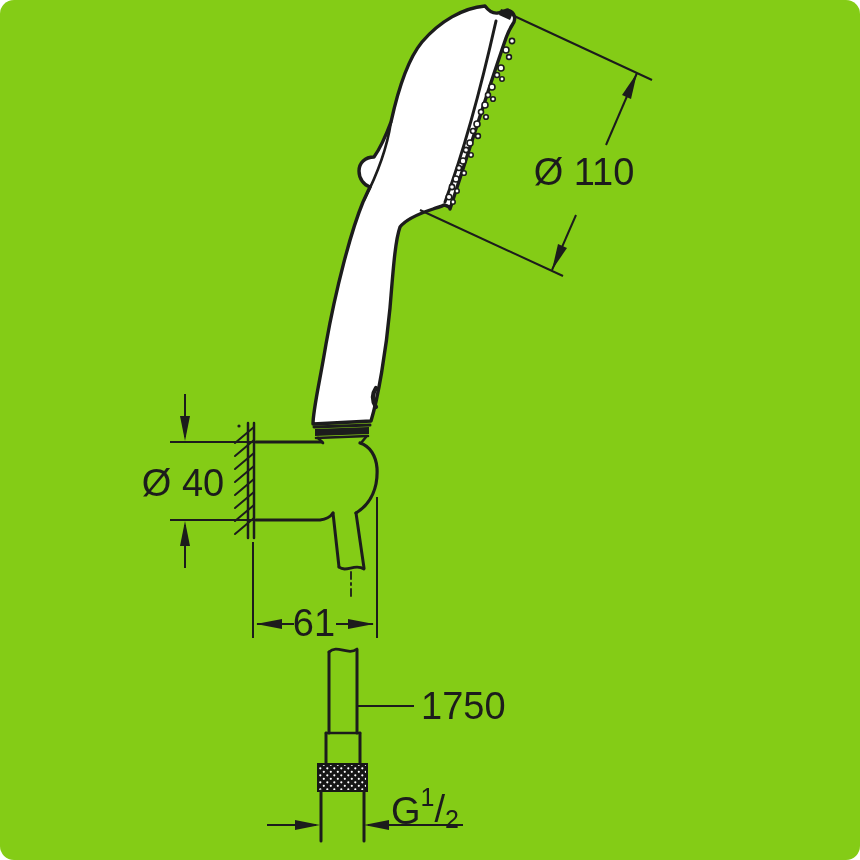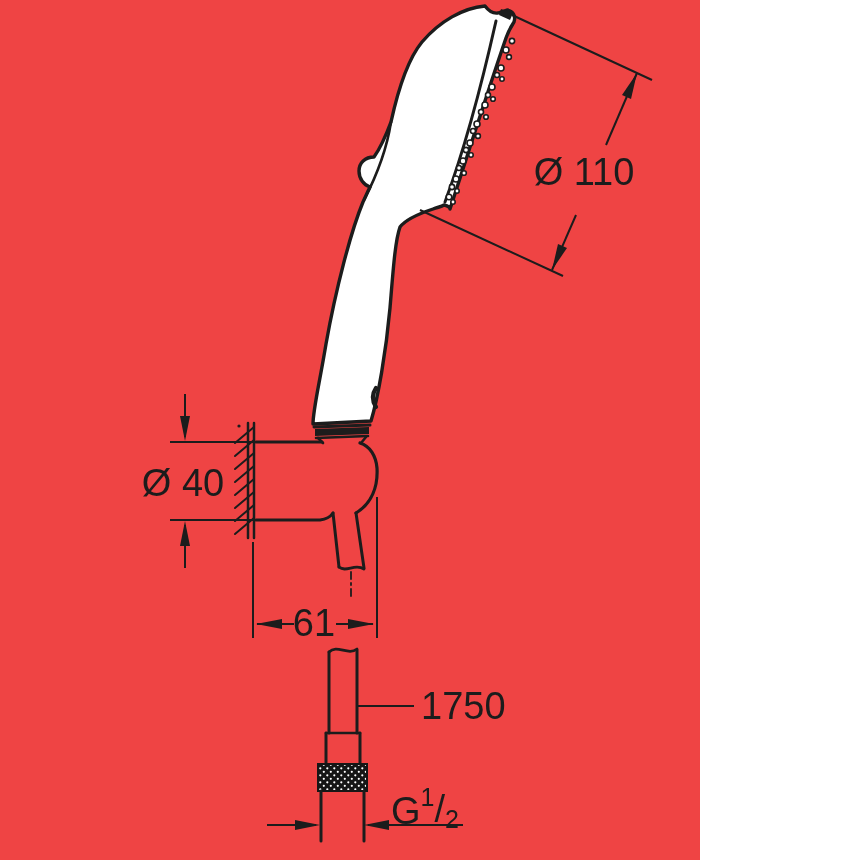--- a/index.html
+++ b/index.html
@@ -1,16 +1,16 @@
 <!DOCTYPE html>
 <html><head>
 <meta charset="utf-8">
 <style>
   html,body{margin:0;padding:0;background:#ffffff;}
-  .stage{position:relative;width:700px;height:860px;background:#ef4444;overflow:hidden;}
+  .stage{position:relative;width:860px;height:860px;background:#84cc16;overflow:hidden;border-radius:14px;}
   svg{position:absolute;inset:0;display:block;}
   svg text{font-family:"Liberation Sans","DejaVu Sans",sans-serif;fill:#1c1c1c;}
   .dim-text{font-size:38px;}
   .dim-text-small{font-size:25px;}
 </style>
 </head>
 <body>
 
 <div class="stage">
 <svg viewBox="0 0 860 860" width="860" height="860">

